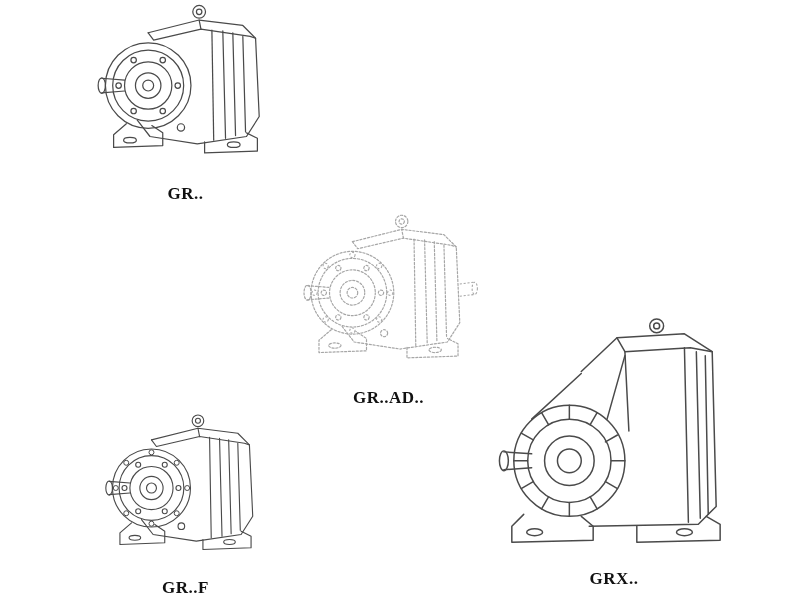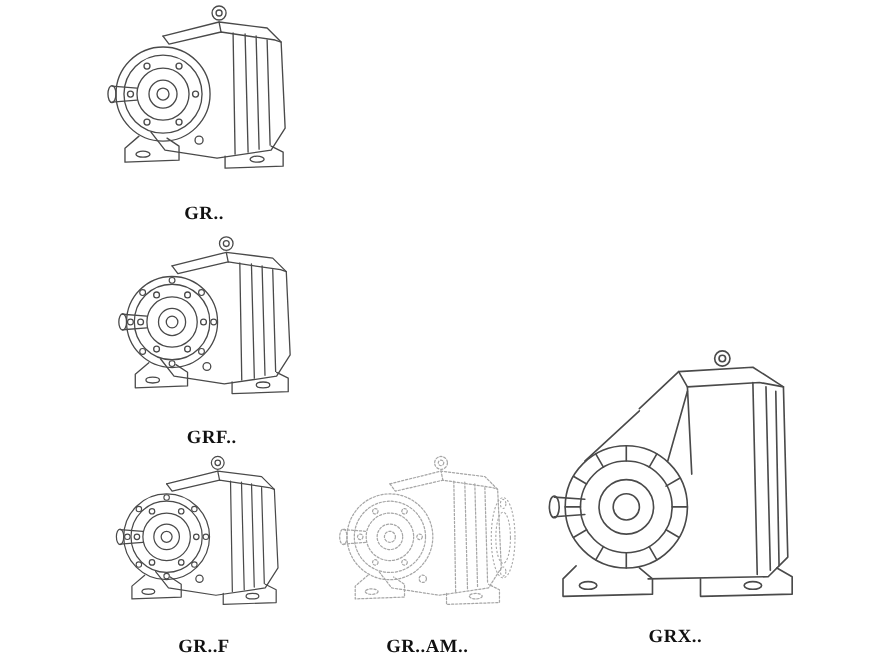--- a/index.html
+++ b/index.html
@@ -138,42 +138,36 @@
 
   <figure class="cell" style="left:88px;top:0;width:195px;height:206px;">
     <svg class="art" style="height:182px;" viewBox="0 0 210 200" preserveAspectRatio="xMidYMid meet">
       <use href="#gearR" class="solid"></use>
     </svg>
     <figcaption>GR..</figcaption>
   </figure>
 
 
 
-  <figure class="cell" style="left:90px;top:210px;width:205px;height:200px;">
+
+  <figure class="cell" style="left:286px;top:210px;width:205px;height:200px;">
     <svg class="art" style="height:176px;" viewBox="0 0 210 200" preserveAspectRatio="xMidYMid meet">
-      <use href="#gearRF" class="solid"></use>
+      <use href="#gearAD" class="ghost"></use>
     </svg>
-    <figcaption>GRF..</figcaption>
+    <figcaption>GR..AD..</figcaption>
   </figure>
-
 
   <figure class="cell" style="left:490px;top:305px;width:248px;height:288px;">
     <svg class="art" style="height:262px;" viewBox="0 0 250 250" preserveAspectRatio="xMidYMid meet">
       <use href="#gearRX" class="solid"></use>
     </svg>
     <figcaption>GRX..</figcaption>
   </figure>
 
   <figure class="cell" style="left:88px;top:410px;width:195px;height:190px;">
     <svg class="art" style="height:166px;" viewBox="0 0 210 200" preserveAspectRatio="xMidYMid meet">
       <use href="#gearRF" class="solid"></use>
     </svg>
     <figcaption>GR..F</figcaption>
   </figure>
 
-  <figure class="cell" style="left:286px;top:410px;width:205px;height:190px;">
-    <svg class="art" style="height:166px;" viewBox="0 0 210 200" preserveAspectRatio="xMidYMid meet">
-      <use href="#gearAM" class="ghost"></use>
-    </svg>
-    <figcaption>GR..AM..</figcaption>
-  </figure>
 
 </div>
 
 </body></html>

